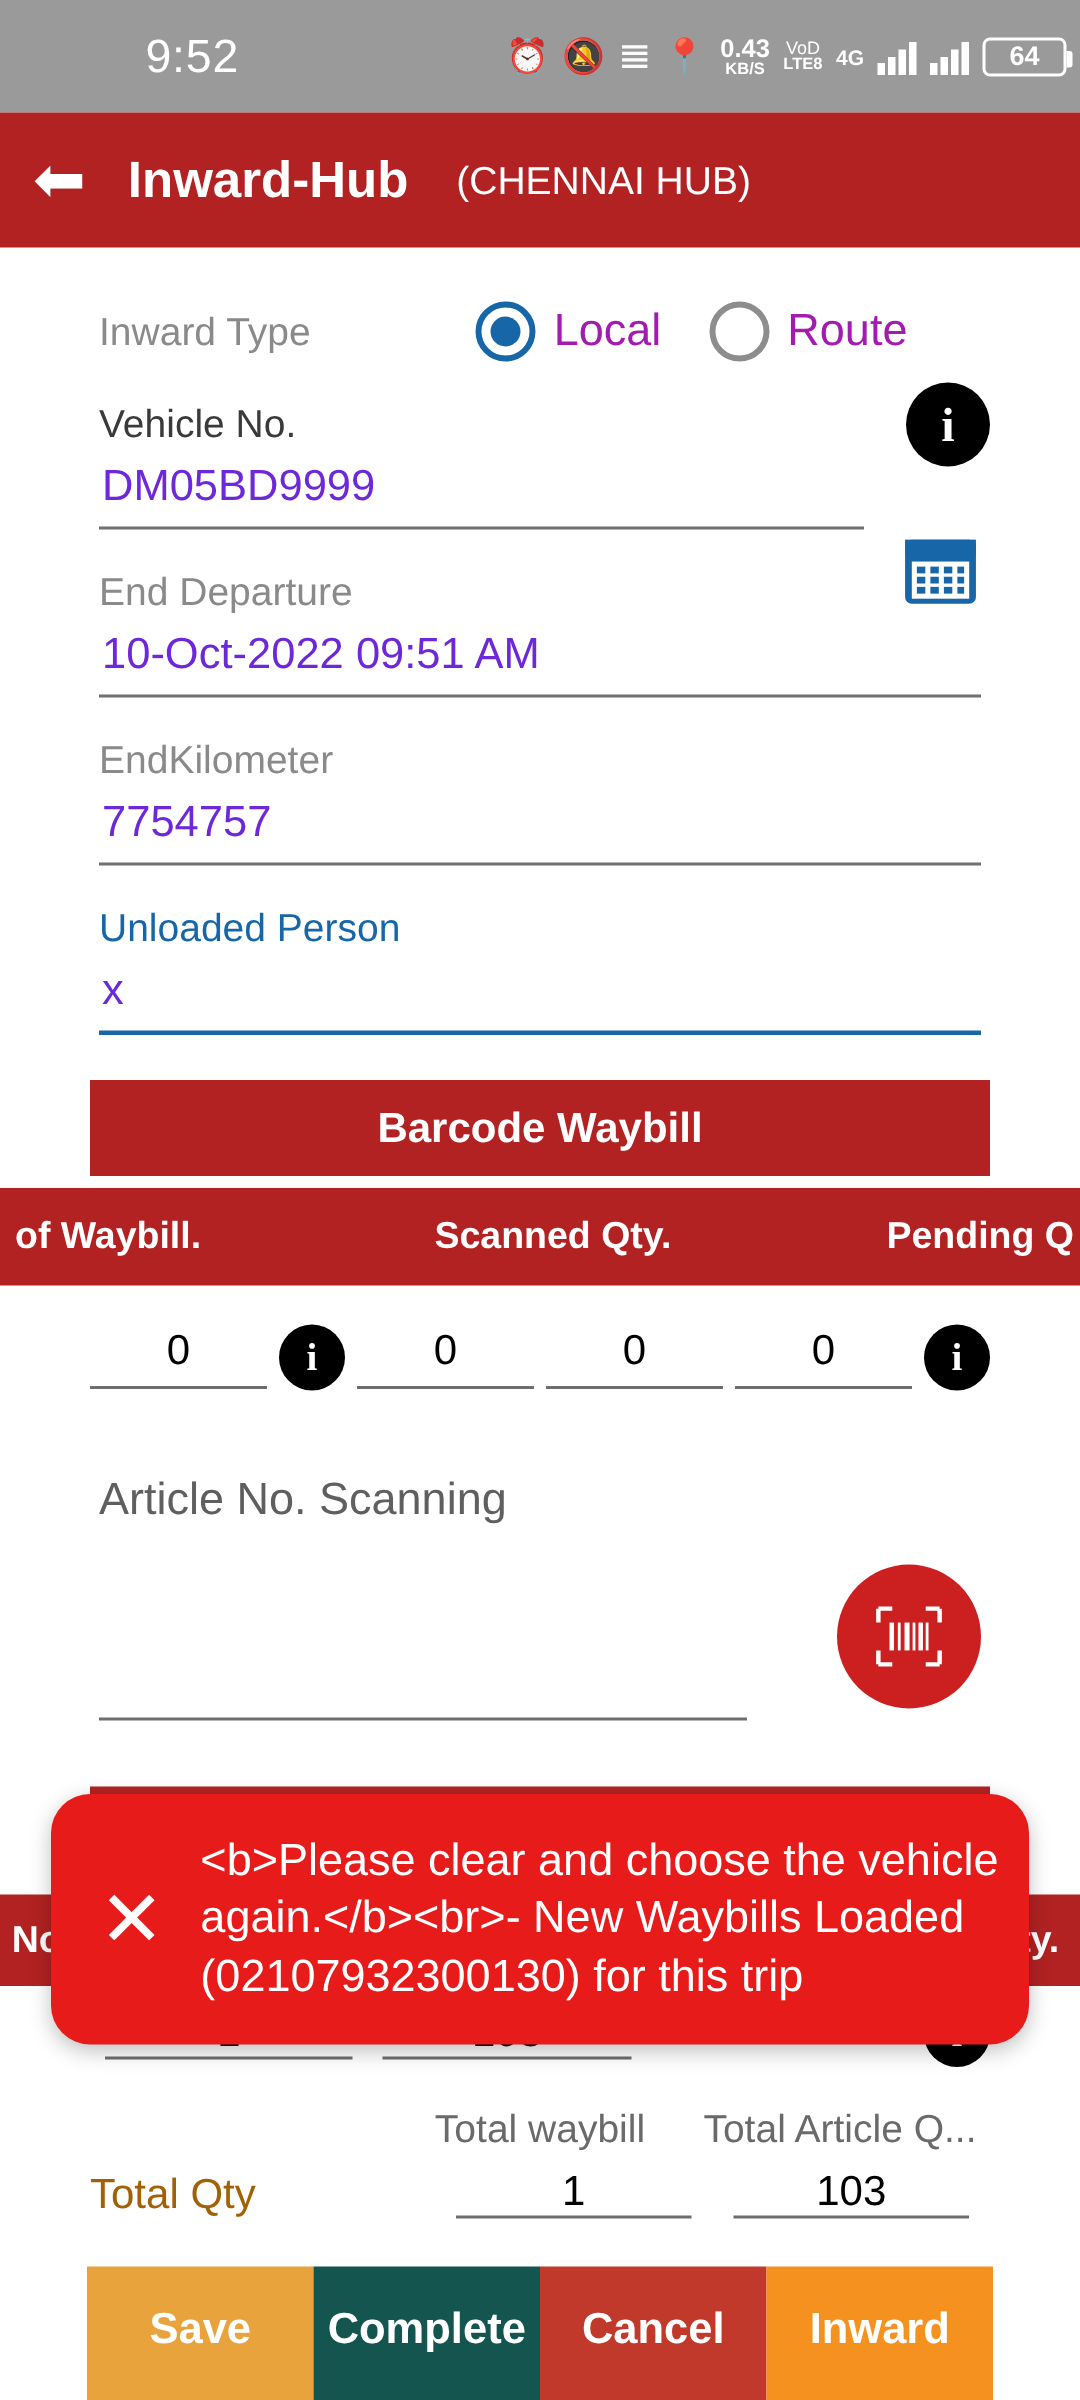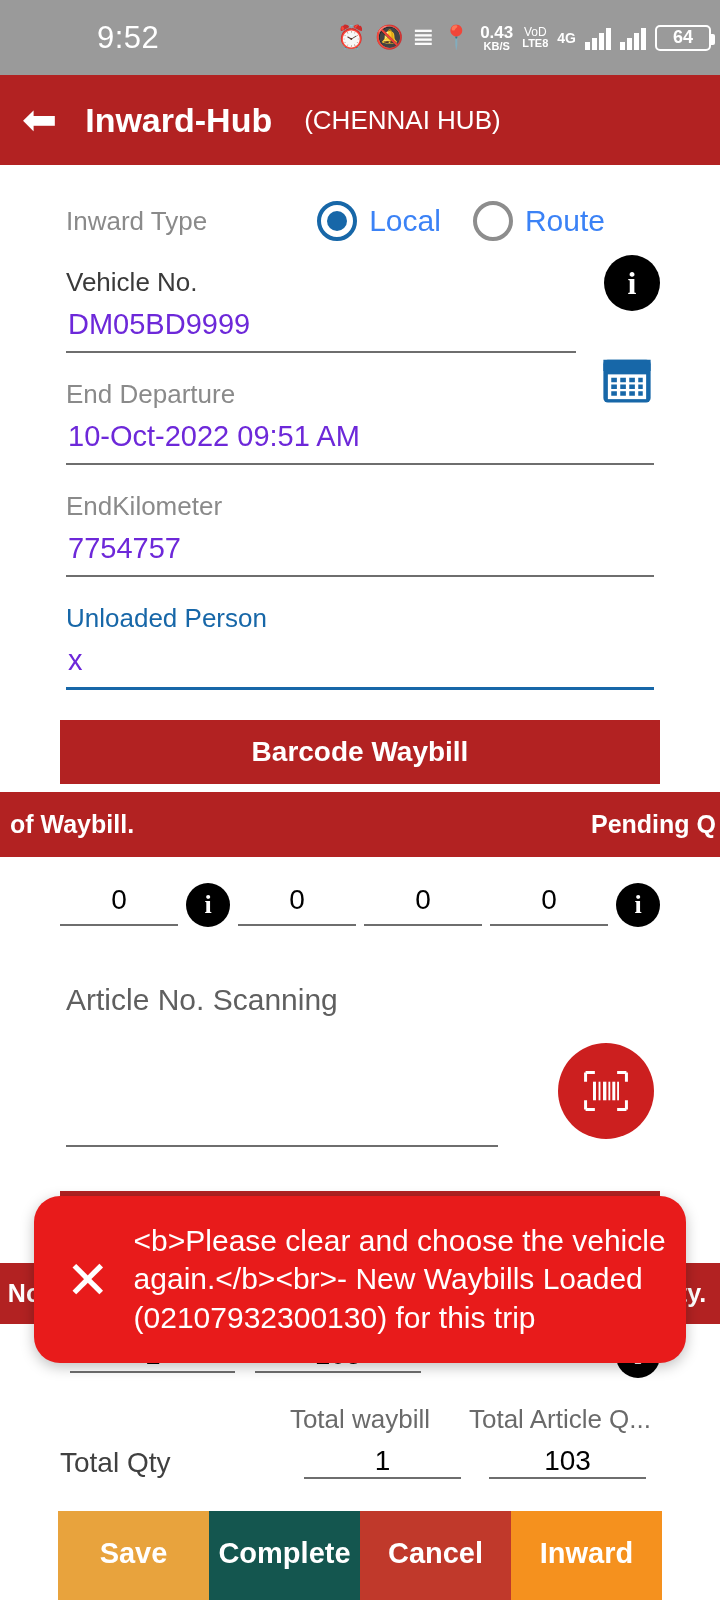--- a/index.html
+++ b/index.html
@@ -62,21 +62,21 @@
     display:flex; align-items:center; padding: 36px 66px 0 66px;
   }
   .inward-type-row .label { flex: 0 0 auto; }
   .radios { display:flex; align-items:center; margin-left: 110px; gap: 14px; }
   .radio { display:flex; align-items:center; gap:12px; }
   .rad-o {
     width:40px;height:40px;border-radius:50%;border:4px solid #8d8d8d; display:flex;align-items:center;justify-content:center;
   }
   .rad-o.on { border-color:#1767a8; }
   .rad-o.on:after{content:"";width:20px;height:20px;border-radius:50%;background:#1767a8;}
-  .radio span { font-size: 30px; color:#3b82f6; }
+  .radio span { font-size: 30px; color:#a21caf; }
 
   .field-block { padding: 26px 66px 0 66px; position: relative; }
   .field-block .label { margin-bottom: 4px; }
 
   .info-btn {
     position:absolute; width:56px;height:56px;border-radius:50%;background:#000;color:#fff;
     display:flex;align-items:center;justify-content:center; font-size:32px; font-weight:700;
     font-family:"Liberation Serif", serif;
   }
 
@@ -110,21 +110,21 @@
   .manual-head {
     margin-top: 8px; background:#b22222; color:#fff; display:flex; font-size:25px; font-weight:700;
     padding: 16px 0;
   }
   .manual-head > div { text-align:center; }
   .manual-vals { display:flex; padding: 10px 60px 0 60px; align-items:center; }
   .manual-vals .cell { flex:1; text-align:center; font-size:28px; border-bottom:2px solid #6e6e6e; margin: 0 10px; }
   .sub-labels { display:flex; padding: 26px 60px 0 60px; color:#6a6a6a; font-size:26px;}
   .sub-labels > div { flex:1; text-align:center; }
   .total-row { display:flex; padding: 10px 60px 0 60px; align-items:flex-end; }
-  .total-row .tlabel { width: 230px; font-size:28px; color:#404040; }
+  .total-row .tlabel { width: 230px; font-size:28px; color:#a16207; }
   .total-row .cell { flex:1; text-align:center; font-size:28px; border-bottom:2px solid #6e6e6e; margin: 0 14px; }
 
   
   .toast {
     position:absolute; left: 34px; right: 34px; top: 1196px;
     background:#e81b1b; border-radius: 26px; color:#fff;
     display:flex; align-items:center; padding: 26px 20px 26px 14px;
     box-shadow: 0 4px 14px rgba(0,0,0,.25);
   }
   .toast .x { font-size: 52px; line-height:1; padding: 0 24px 0 18px; font-weight: 300;}
@@ -237,20 +237,21 @@
     </div>
 
     <div class="field-block">
       <div class="label blue">Unloaded Person</div>
       <div class="underline-field focus">x</div>
     </div>
 
     <div class="section-bar">Barcode Waybill</div>
     <div class="table-head">
       <div style="flex:1.05; text-align:left; padding-left:10px">of Waybill.</div>
+      <div style="flex:1.1">Scanned Qty.</div>
       <div style="flex:1.0; text-align:right; padding-right:4px">Pending Q</div>
     </div>
     <div class="qty-row">
       <div class="qty-cell">0</div>
       <div class="qty-ic">i</div>
       <div class="qty-cell">0</div>
       <div class="qty-cell">0</div>
       <div class="qty-cell">0</div>
       <div class="qty-ic">i</div>
     </div>

